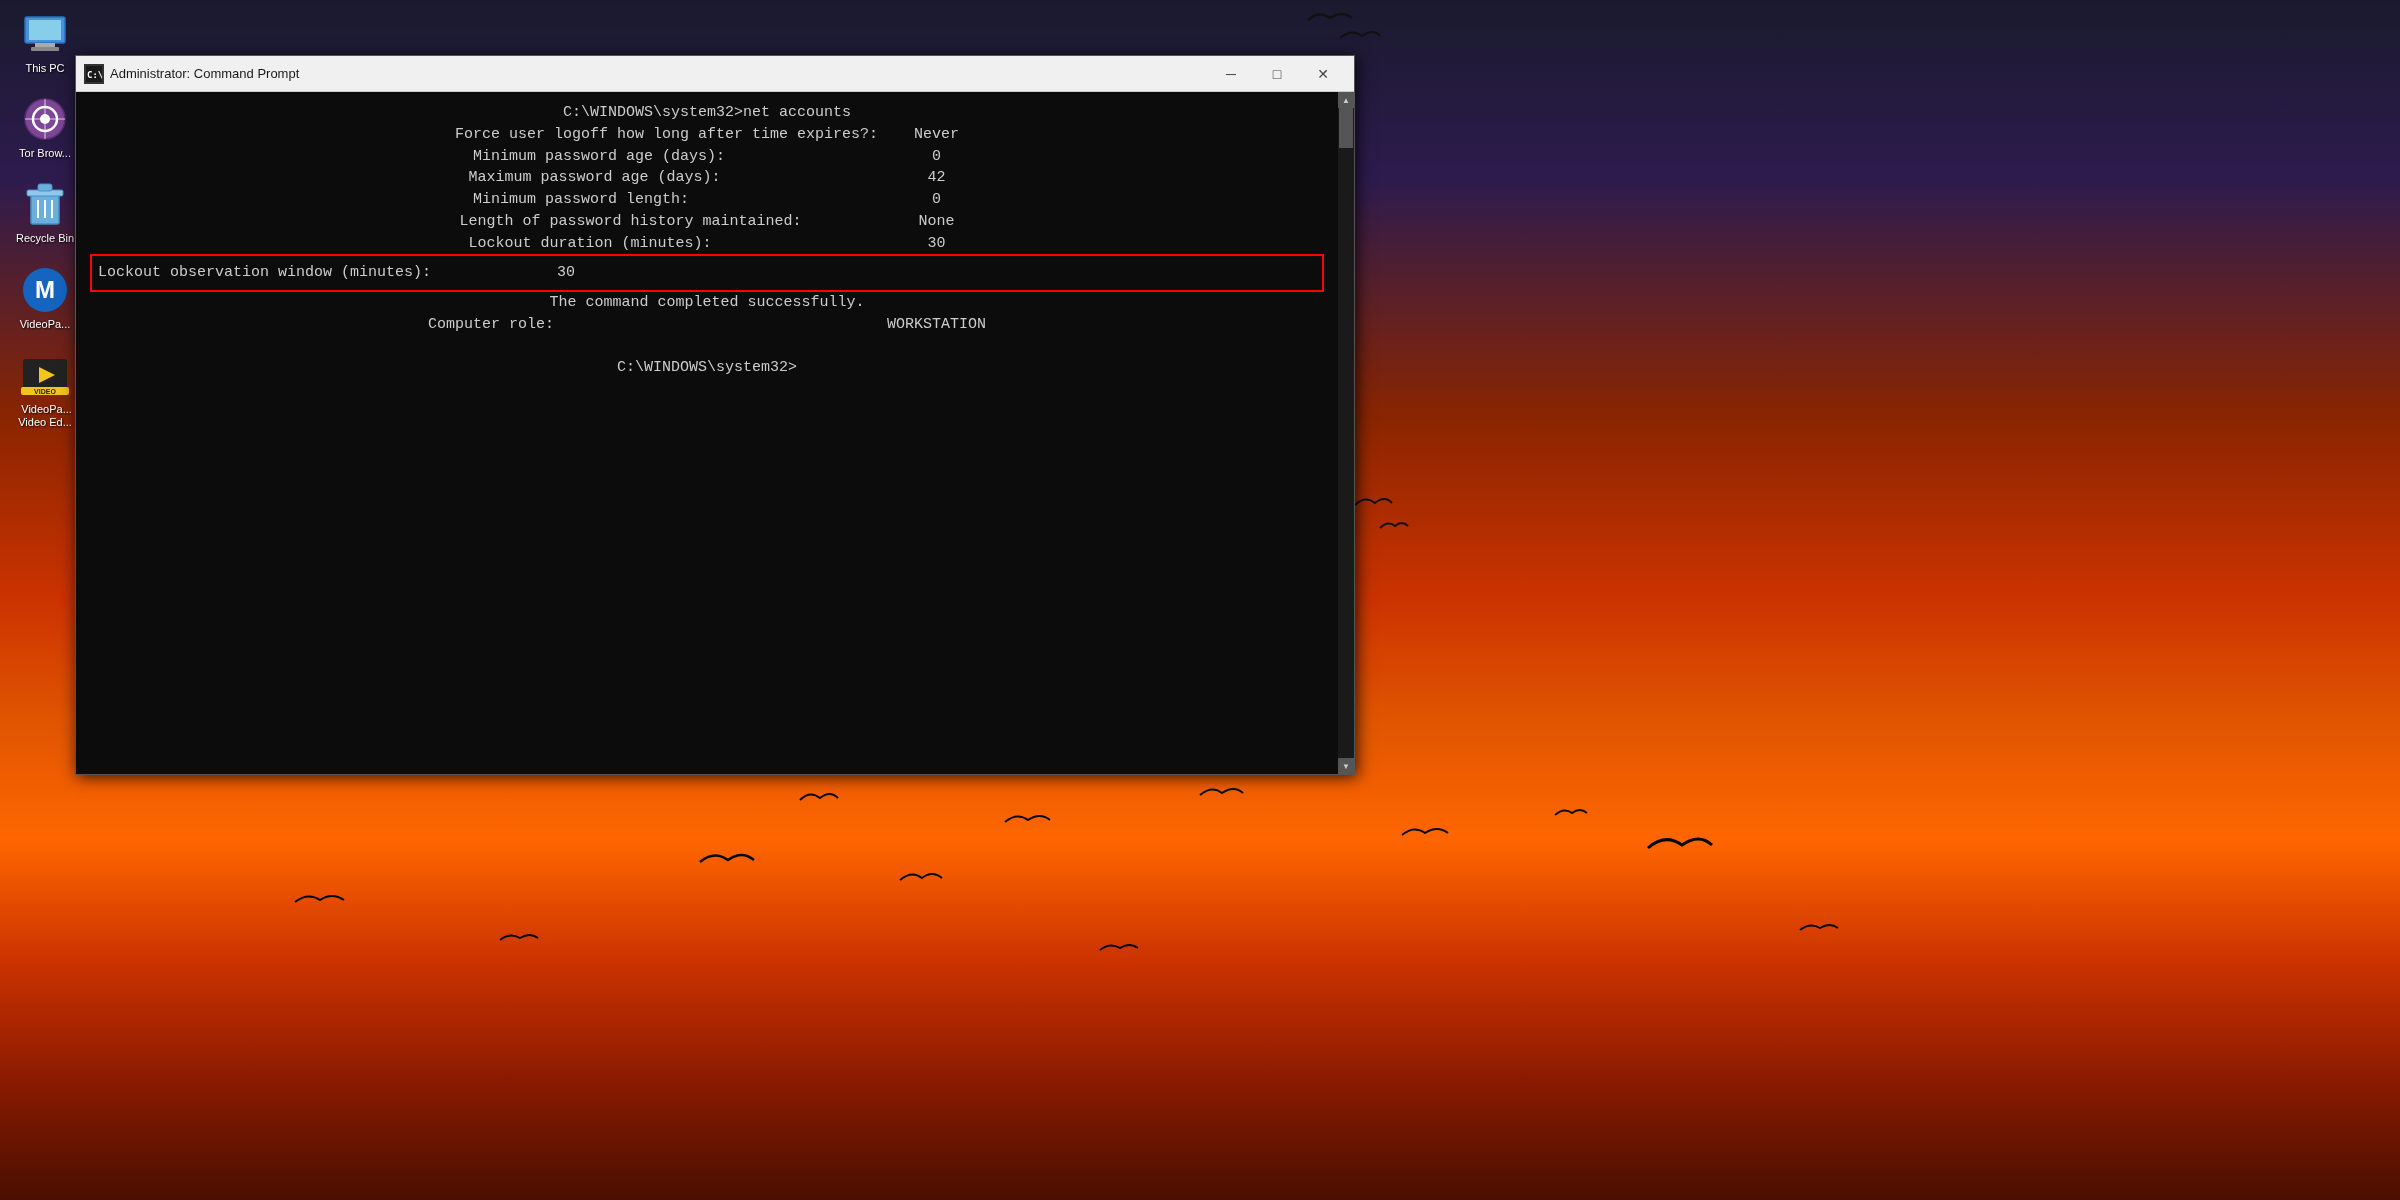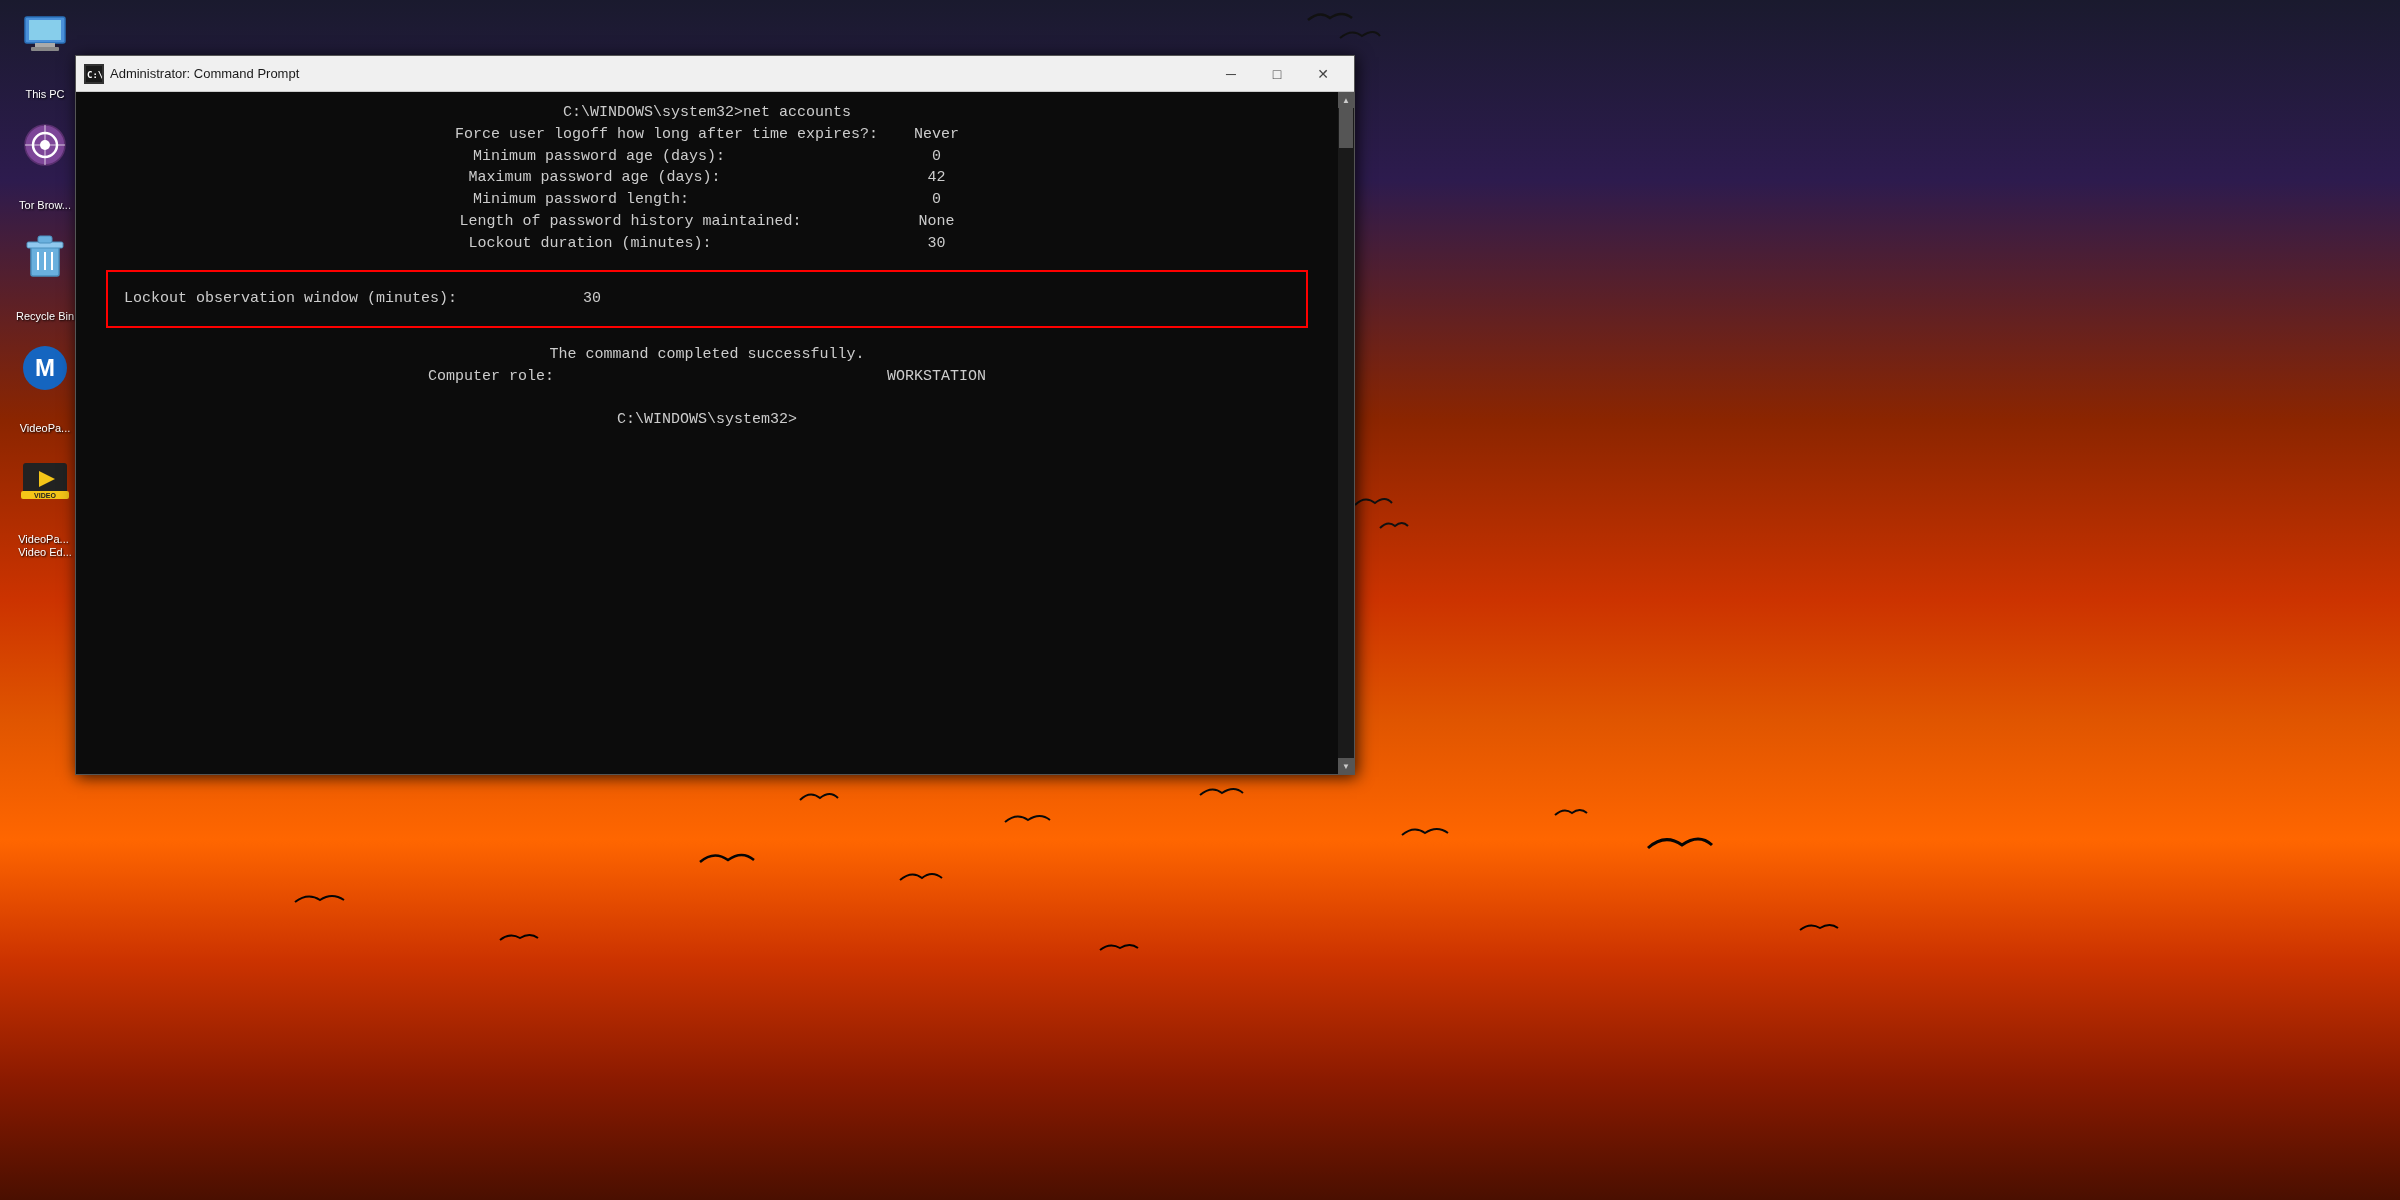--- a/index.html
+++ b/index.html
@@ -58,25 +58,24 @@
       margin-bottom: 4px;
       display: flex;
       align-items: center;
       justify-content: center;
       font-size: 32px;
     }
 
     .desktop-icon .icon-label {
       color: white;
       font-size: 11px;
-      text-align: left;
+      text-align: right;
       text-shadow: 1px 1px 2px black;
       word-break: break-word;
       line-height: 1.2;
-      margin-top: 26px;
     }
 
     
     .cmd-window {
       position: absolute;
       left: 75px;
       top: 55px;
       width: 1280px;
       height: 720px;
       border: 1px solid #555;
@@ -158,22 +157,22 @@
 
     .terminal-line {
       white-space: pre;
       display: block;
     }
 
     .highlighted-row {
       display: flex;
       align-items: center;
       border: 2px solid red;
-      padding: 16px;
-      margin: 16px;
+      padding: 6px;
+      margin: 0;
     }
 
     
     .terminal-scrollbar {
       width: 16px;
       background: #2a2a2a;
       flex-shrink: 0;
       display: flex;
       flex-direction: column;
     }

